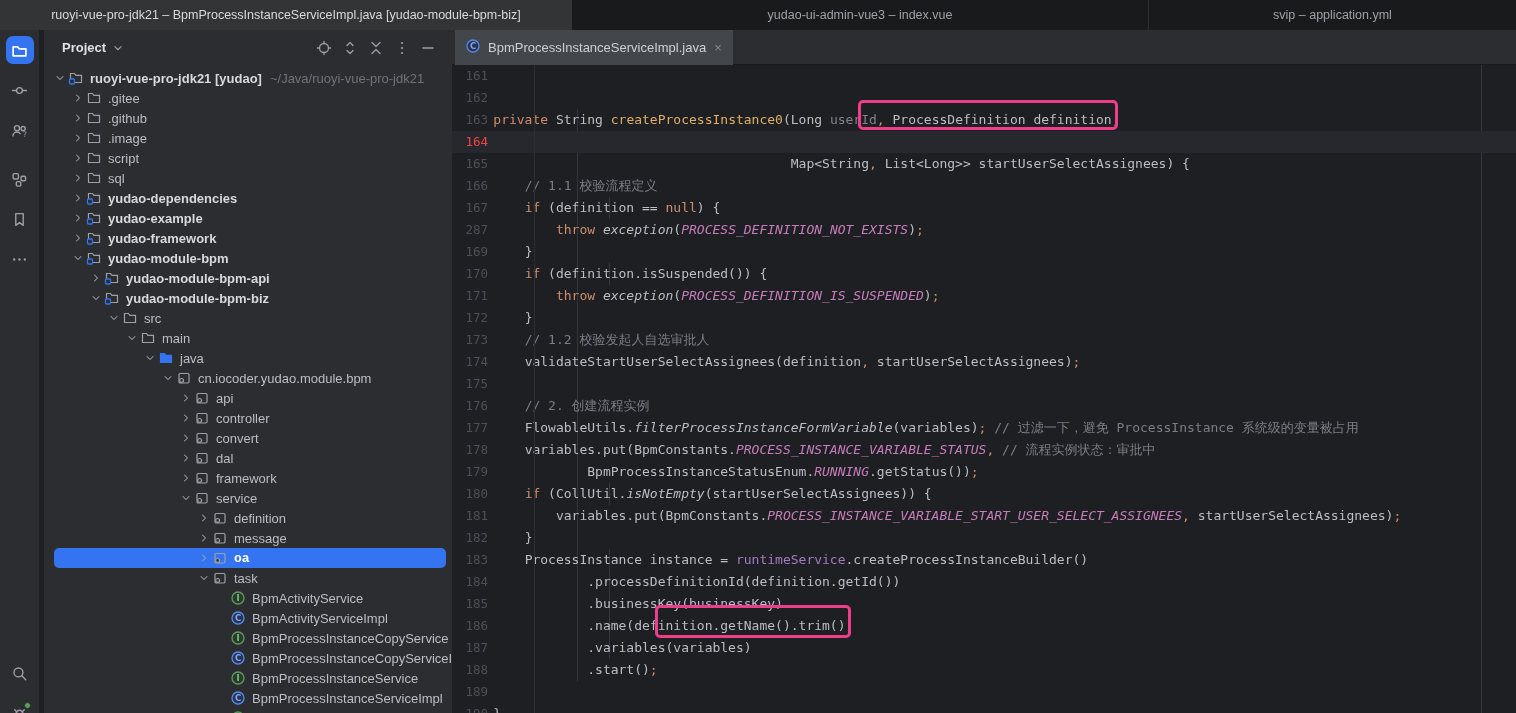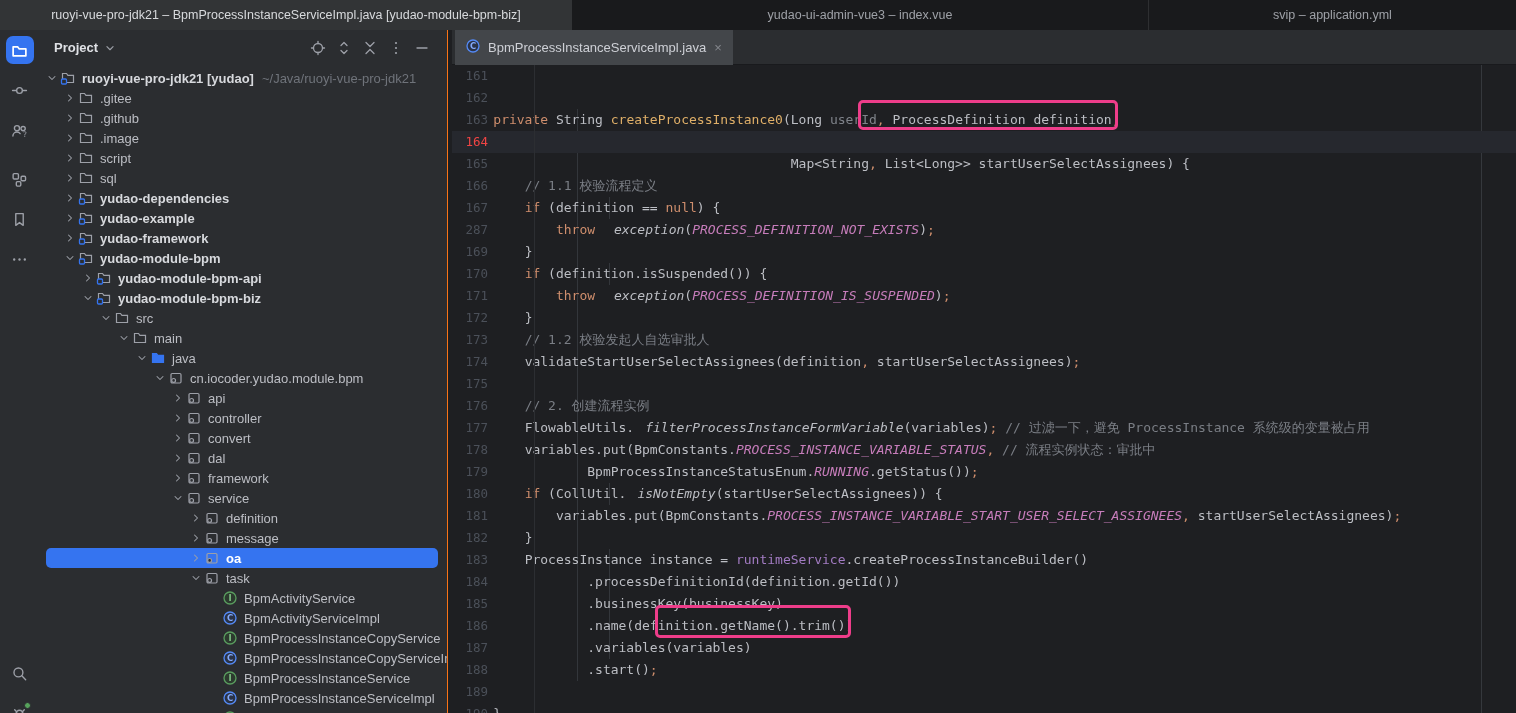--- a/index.html
+++ b/index.html
@@ -19,22 +19,22 @@
     border-right:1px solid #1e1f22; display:flex; flex-direction:column; align-items:center; }
   .stripe .spacer { flex:1; }
   .sbtn { width:28px; height:28px; margin:6px 0; border-radius:7px; display:flex;
     align-items:center; justify-content:center; color:#9da0a8; position:relative; }
   .sbtn.active { background:#3574f0; color:#ffffff; }
   .sbtn svg { width:17px; height:17px; }
   .badge-dot { position:absolute; right:3px; top:3px; width:7px; height:7px; border-radius:50%;
     background:#57a35c; border:1.5px solid #2b2d30; }
 
   
-  .project { position:absolute; left:36px; top:30px; width:412px; height:683px;
-    background:#2b2d30; border-right:1px solid #f97316; overflow:hidden; }
+  .project { position:absolute; left:44px; top:30px; width:412px; height:683px;
+    background:#2b2d30; border-right:3px solid #f97316; overflow:hidden; }
   .project-header { height:35px; display:flex; align-items:center; padding:0 13px 0 18px; }
   .project-title { font-size:13px; font-weight:bold; color:#dfe1e5; }
   .ph-chevron { color:#9da0a8; margin-left:5px; display:flex; }
   .ph-chevron svg { width:14px; height:14px; }
   .ph-spacer { flex:1; }
   .hbtn { width:24px; height:24px; display:flex; align-items:center; justify-content:center;
     color:#9da0a8; margin-left:2px; }
   .hbtn svg { width:16px; height:16px; }
 
   .tree { padding-top:3px; }
@@ -43,21 +43,21 @@
   .trow .hl { position:absolute; left:10px; right:10px; top:0; bottom:0; background:#3574f0;
     border-radius:5px; }
   .trow > * { position:relative; }
   .tchev { width:16px; height:16px; flex:none; color:#9da0a8; display:flex; align-items:center;
     justify-content:center; }
   .tchev svg { width:12px; height:12px; }
   .ticon { width:16px; height:16px; flex:none; margin-right:6px; display:flex; }
   .ticon svg { width:16px; height:16px; }
   .tlabel {}
   .trow.bold .tlabel { font-weight:bold; color:#d7d9dd; }
-  .trow.selected .tlabel { color:#ffffff; font-weight:bold; }
+  .trow.selected .tlabel { color:#ffffff; font-weight:bold;font-family:Liberation Mono, monospace; }
   .tsuffix { color:#6f737a; margin-left:8px; font-weight:normal; }
 
   
   .editor { position:absolute; left:452px; top:30px; width:1064px; height:683px; background:#1e1f22; }
   .tabbar { height:35px; background:#2b2d30; border-bottom:1px solid #191a1d; display:flex; }
   .etab { margin-left:3px; height:35px; padding:0 10px; background:#43464a; display:flex;
     align-items:center; gap:7px; }
   .etab-label { font-size:13px; color:#ced0d6; }
   .etab-close { color:#85878d; font-size:13px; line-height:1; padding:0 1px; }
   .etab .cicon svg { width:16px; height:16px; }
@@ -68,21 +68,21 @@
   .cline.current { background:#26282e; }
   .lnum { width:83px; flex:none; text-align:right; padding-right:46px; color:#4b5059;
     font-size:12.5px; border-right:1px solid #2c2e32; }
   .cline.current .lnum { color:#ef4444; }
   .ltext { white-space:pre; padding-left:10px; color:#bcbec4; }
   .s-kw  { color:#cf8e6d; }
   .s-pun { color:#cf8e6d; }
   .s-fn  { color:#dfaf68; }
   .s-cmt { color:#7a7e85; }
   .s-cst { color:#c77dbb; font-style:italic; }
-  .s-itl { color:#bcbec4; font-style:italic;margin-left:11px; }
+  .s-itl { color:#bcbec4; font-style:italic; }
   .s-fld { color:#a27bc2; }
   .s-dim { color:#7f838a; }
 
   .overlay { position:absolute; z-index:2; pointer-events:none; }
   .vguide { background:#33363b; width:1px; z-index:0; }
   .margin-line { background:#35383d; width:1px; top:0; bottom:0; z-index:0; }
   .ann-box { border:3px solid #ee3d8a; border-radius:5px; background:transparent; }
 </style>
 </head>
 <body>

